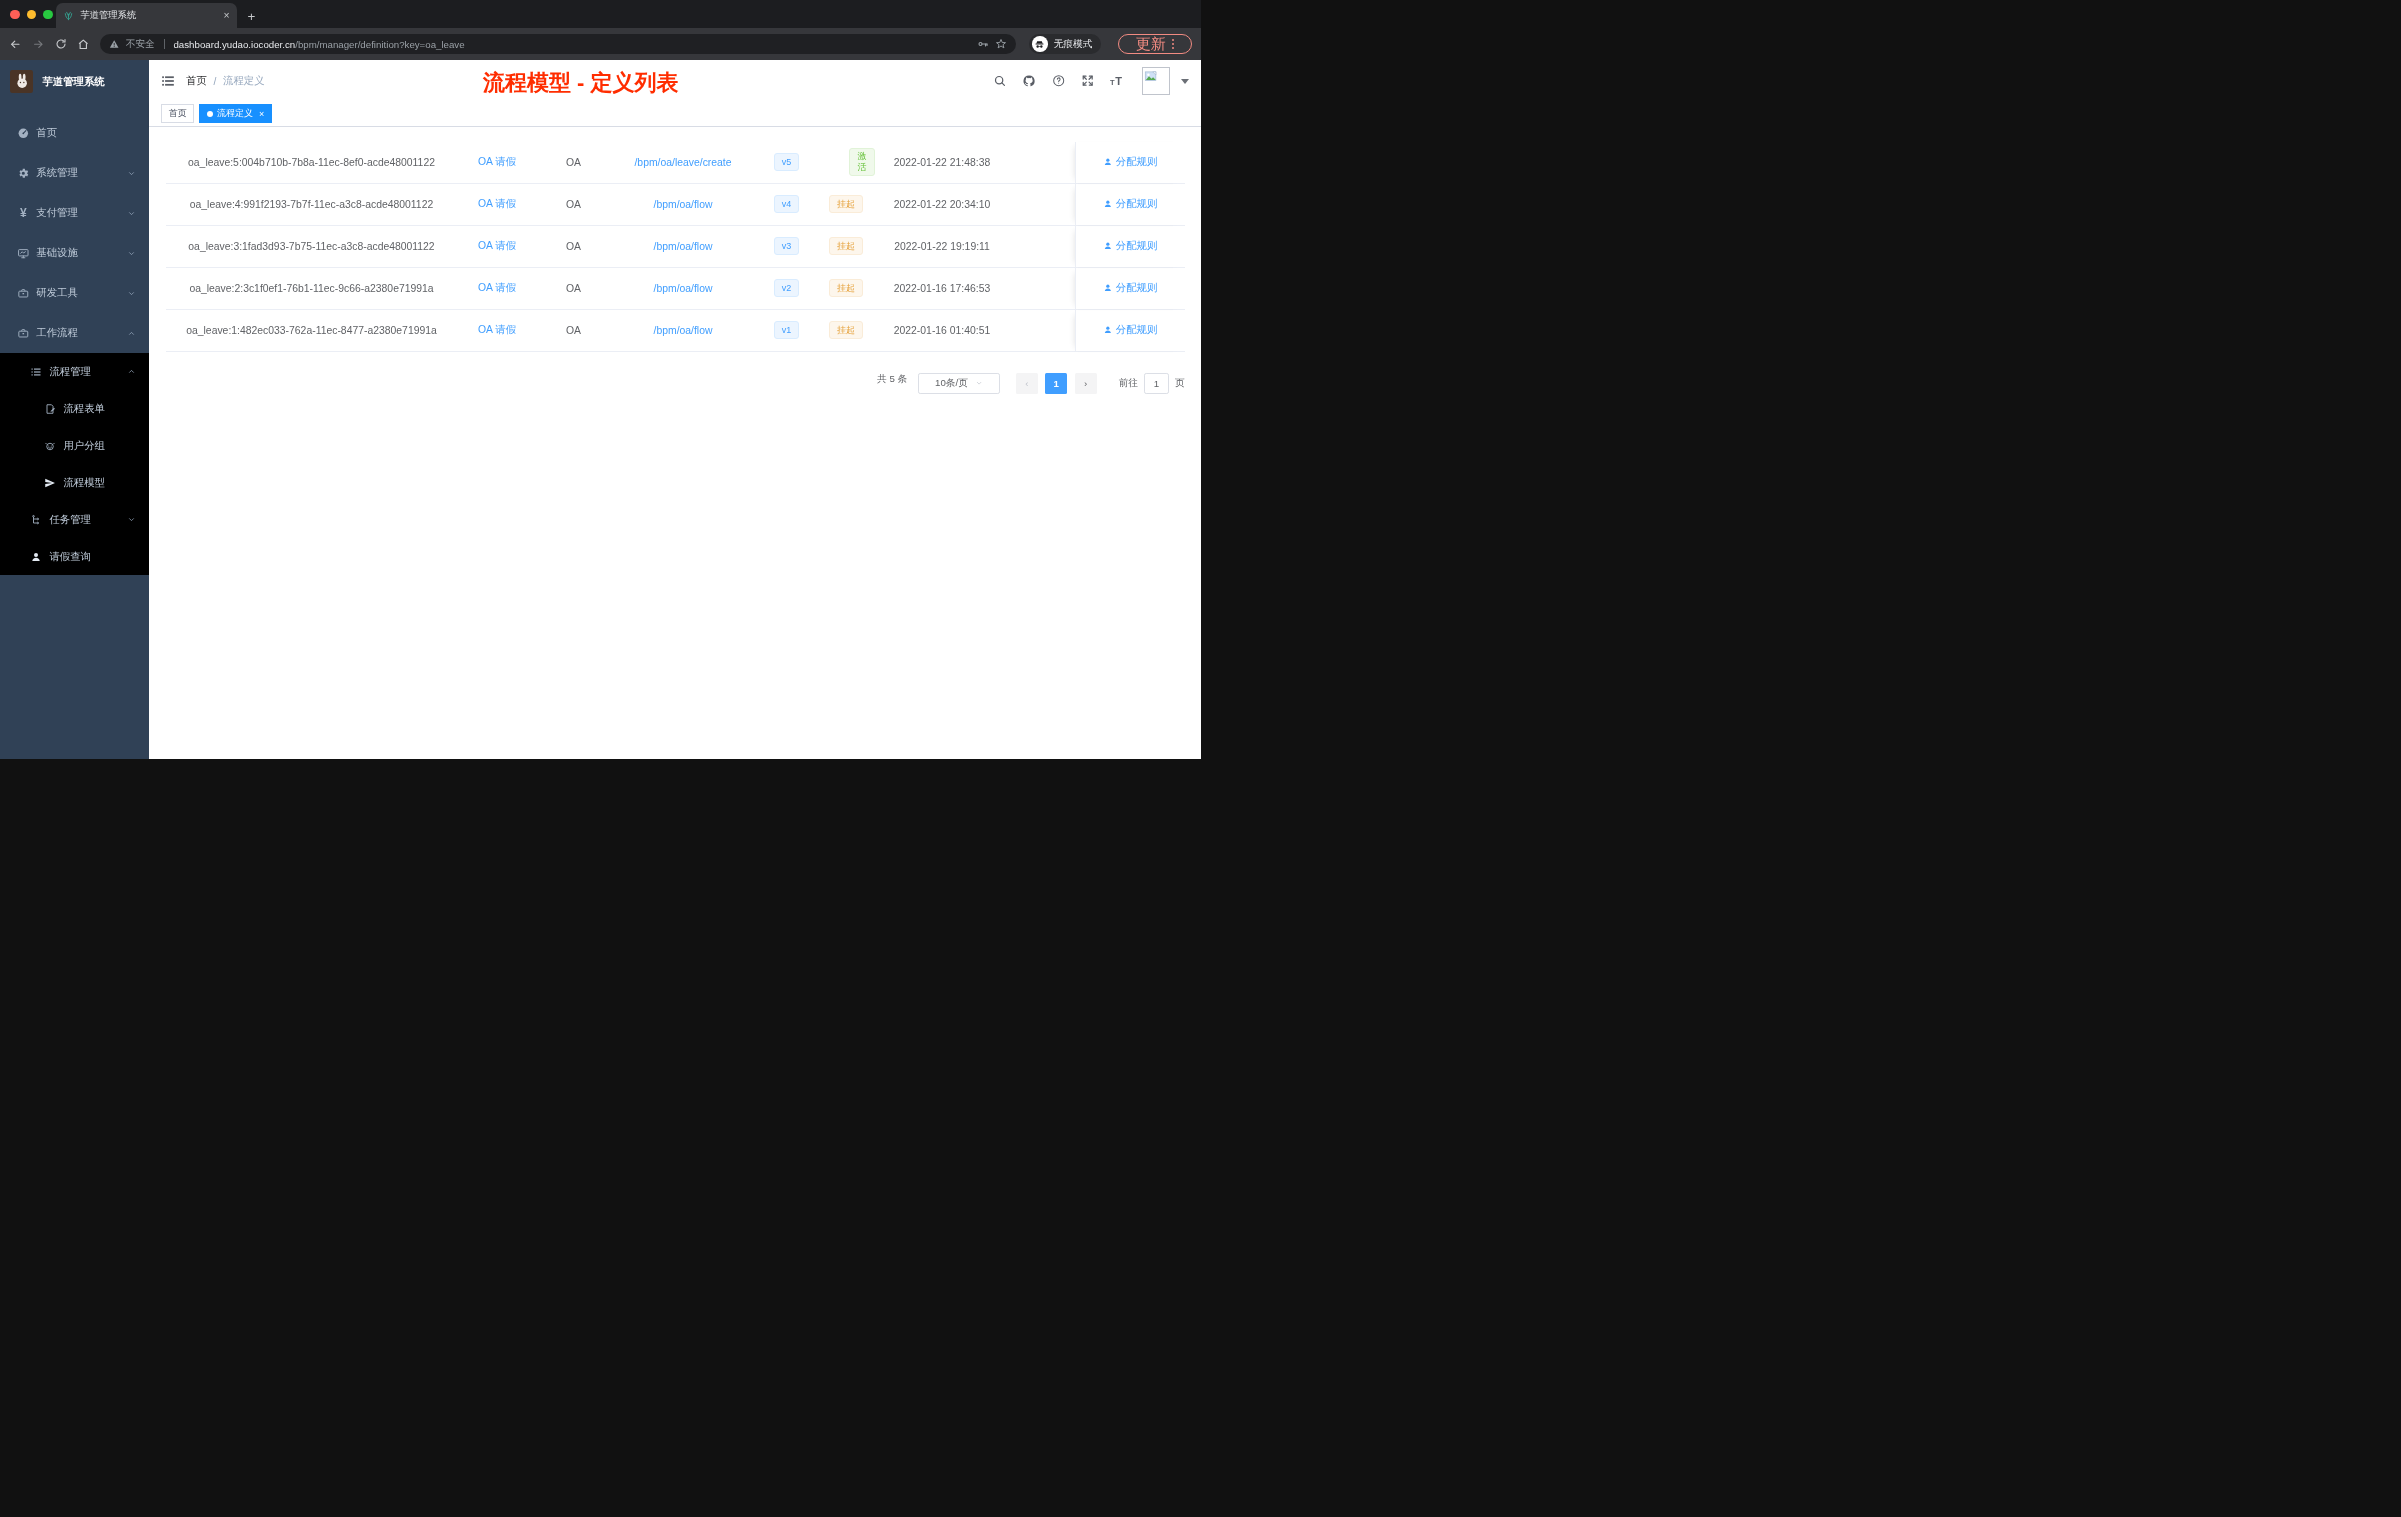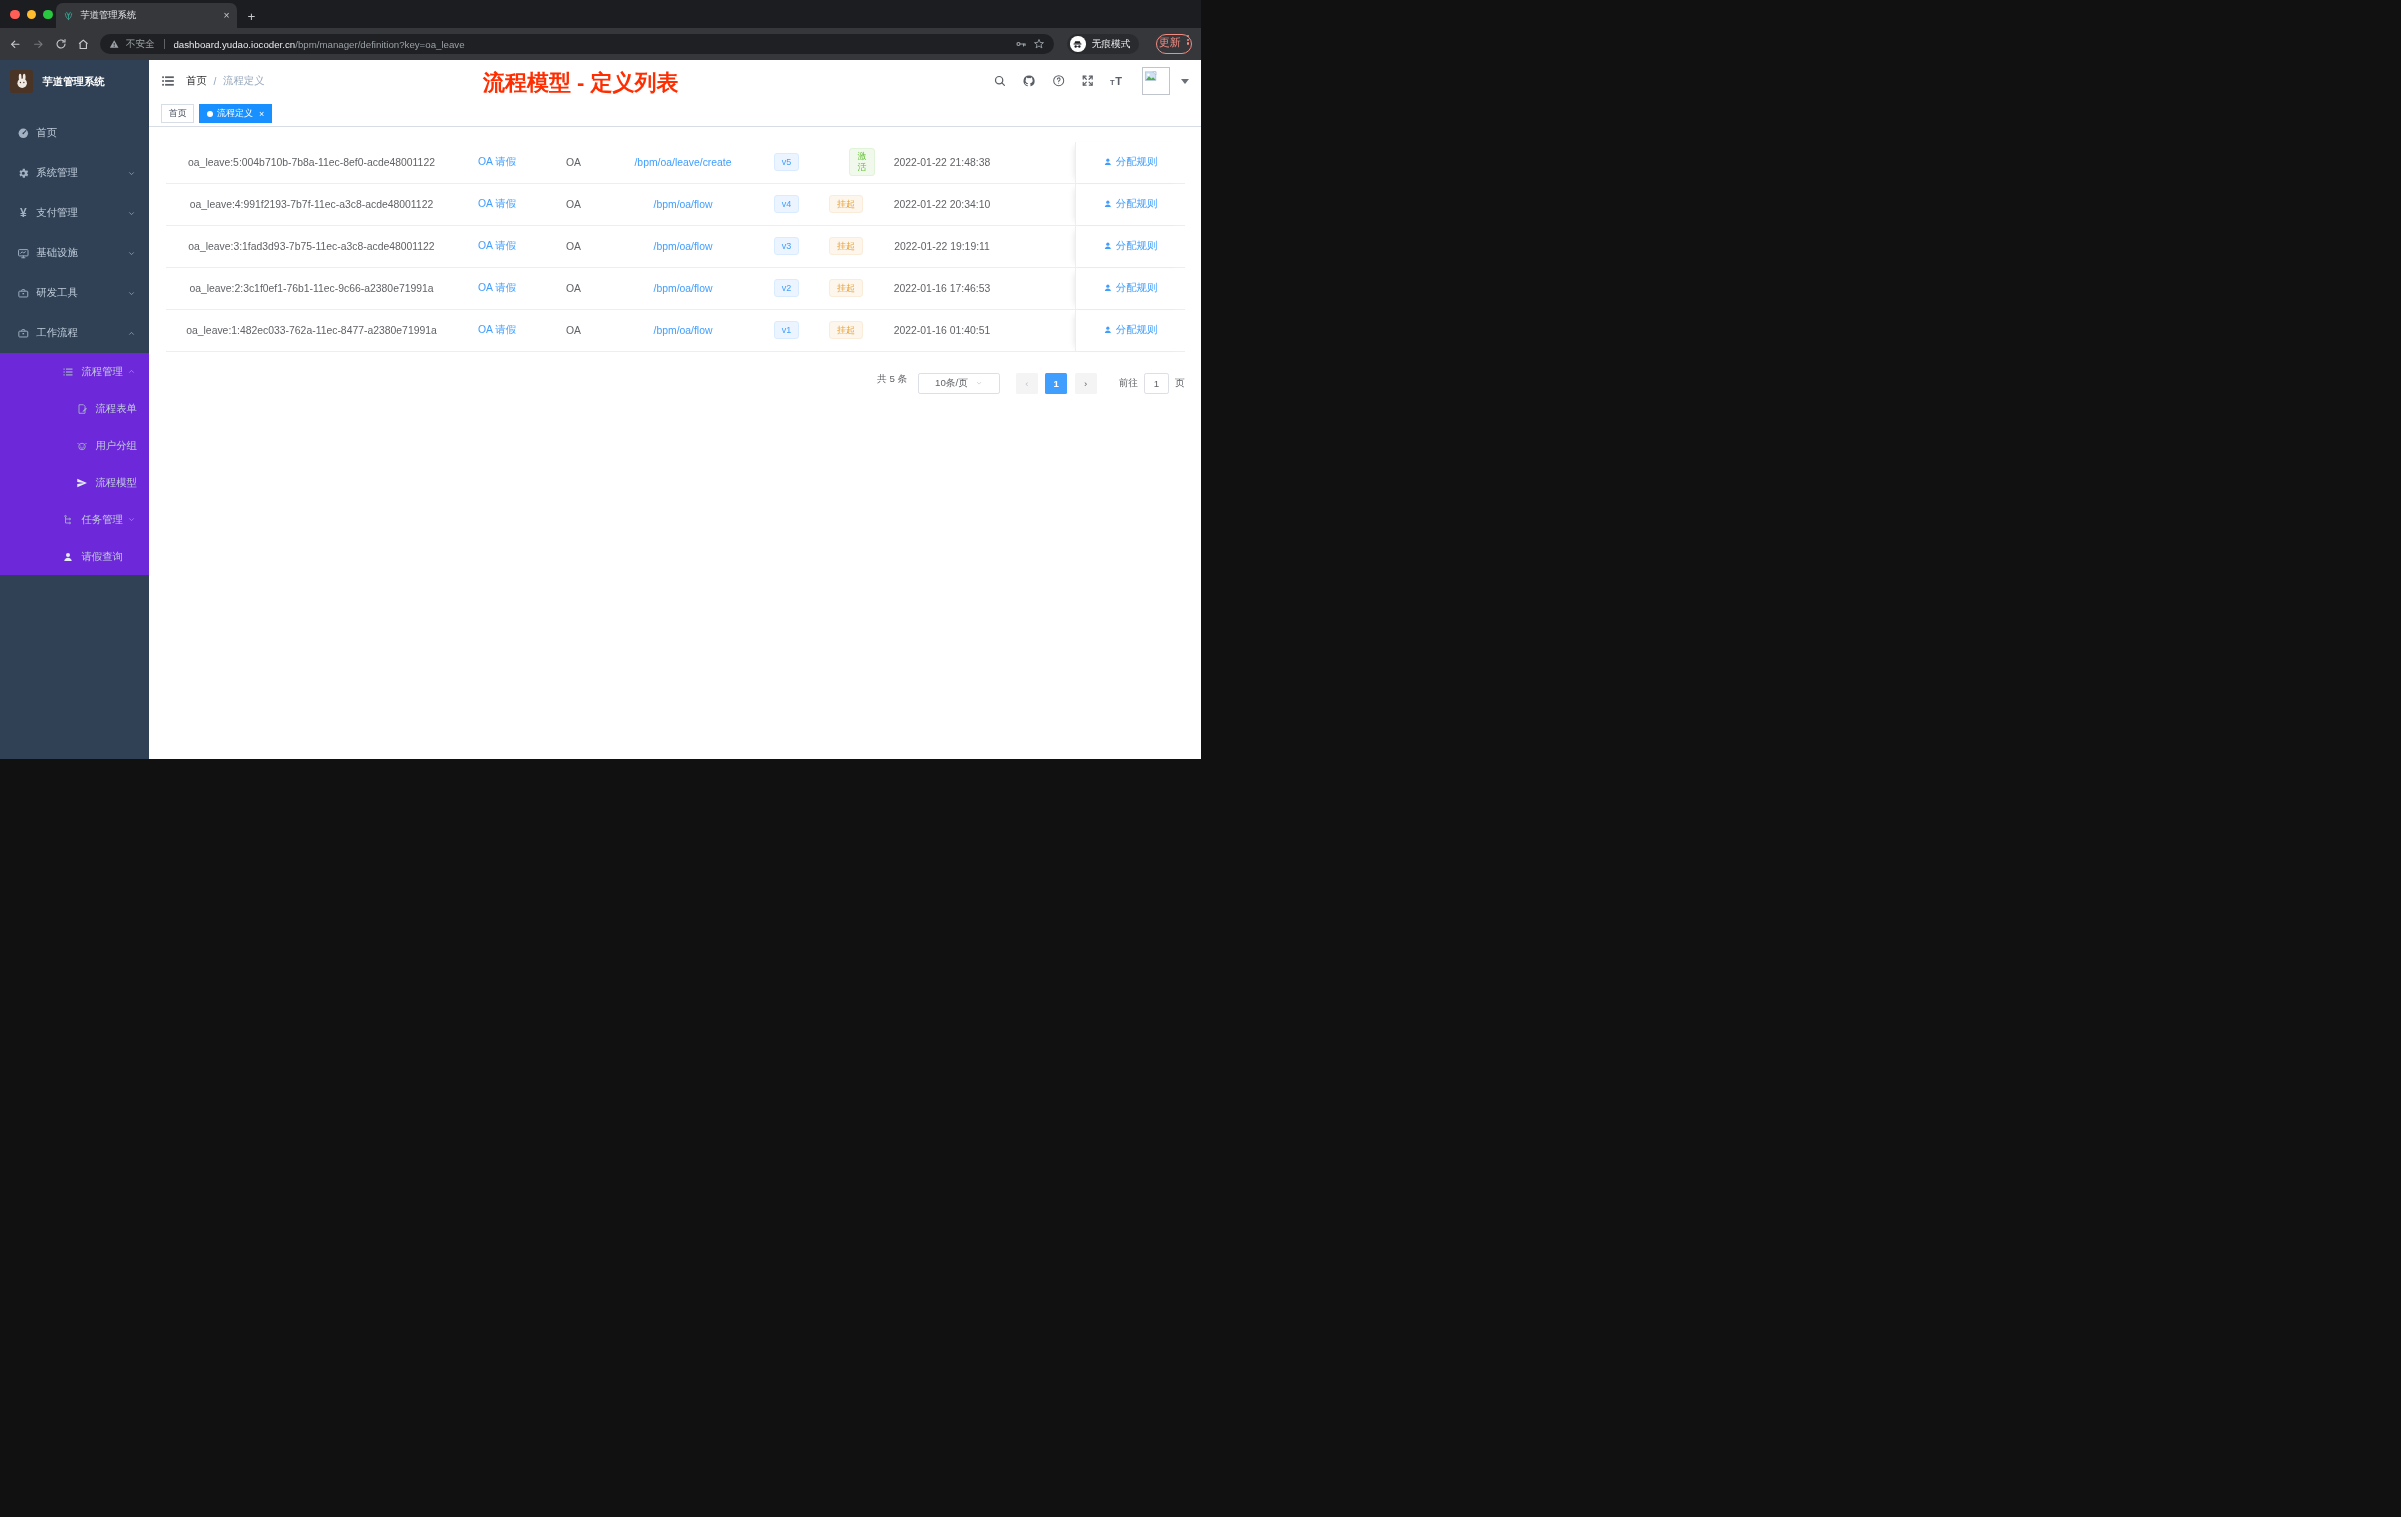--- a/index.html
+++ b/index.html
@@ -23,35 +23,35 @@
   .omnibox { flex:1; height:20px; background:#1f2023; border-radius:10.4px; display:flex; align-items:center;
              padding:0 9px; gap:6px; color:#9aa0a6; font-size:9.7px; }
   .omni-div { width:0.7px; height:10.4px; background:#5f6368; margin:0 3px; }
   .url-host { color:#e8eaed; }
   .url-path { color:#9aa0a6; }
   .omni-spacer { flex:1; }
   .chip { height:20px; background:#2a2b2e; border-radius:10.4px; display:flex; align-items:center; gap:6px;
           padding:0 9px 0 3px; color:#e8eaed; font-size:9.7px; margin-left:3px; }
   .chip-ic { width:15.6px; height:15.6px; background:#fff; border-radius:50%; display:flex; align-items:center; justify-content:center; }
   .update { height:20px; border:1.1px solid #f28b82; border-radius:10.4px; color:#f28b82; display:flex;
-            align-items:flex-start; gap:6px; padding:0 2px; font-size:11px; margin-left:6px; }
+            align-items:center; gap:6px; padding:0 17px; font-size:15px; margin-left:6px; }
   .vdots { display:flex; flex-direction:column; gap:1.5px; }
   .vdots i { width:2.2px; height:2.2px; border-radius:50%; background:#f28b82; }
 
   
   .app { display:flex; height:705px; }
   .sidebar { width:149px; background:#304156; color:#bfcbd9; flex-shrink:0; }
   .logo-row { height:43px; display:flex; align-items:center; padding-left:10.4px; gap:9px; }
   .logo-avatar { width:23px; height:23px; border-radius:2.2px; background:#4a3426; display:flex; align-items:center; justify-content:center; }
   .logo-title { color:#fff; font-size:10.4px; font-weight:700; }
   .menu { padding-top:10.4px; }
   .mi { position:relative; height:40px; display:flex; align-items:center; padding-left:17px; font-size:10.4px; cursor:default; }
   .mi .mic { width:12.6px; height:12.6px; margin-right:6.7px; color:#a3b1c2; display:flex; align-items:center; justify-content:center; }
   .chev { position:absolute; right:12.6px; color:#97a8be; display:flex; }
-  .subblock { background:#6d28d9;padding-left:32px; }
+  .subblock { background:#000000; }
   .smi { position:relative; height:37px; display:flex; align-items:center; padding-left:30px; font-size:10.4px; }
   .smi3 { padding-left:44px; }
   .smi .mic { width:12px; height:12px; margin-right:7.4px; color:#a3b1c2; display:flex; align-items:center; justify-content:center; }
   .mic.bright { color:#e3eaf2; }
   .yen { font-weight:700; font-size:12px; color:#a3b1c2; }
 
   .main { flex:1; background:#fff; display:flex; flex-direction:column; min-width:0; }
   .navbar { height:42px; display:flex; align-items:center; padding:0 12px; position:relative; background:#fff; }
   .hamb { color:#5a5e66; display:flex; margin-right:11px; }
   .crumb { font-size:10.4px; display:flex; align-items:center; }

